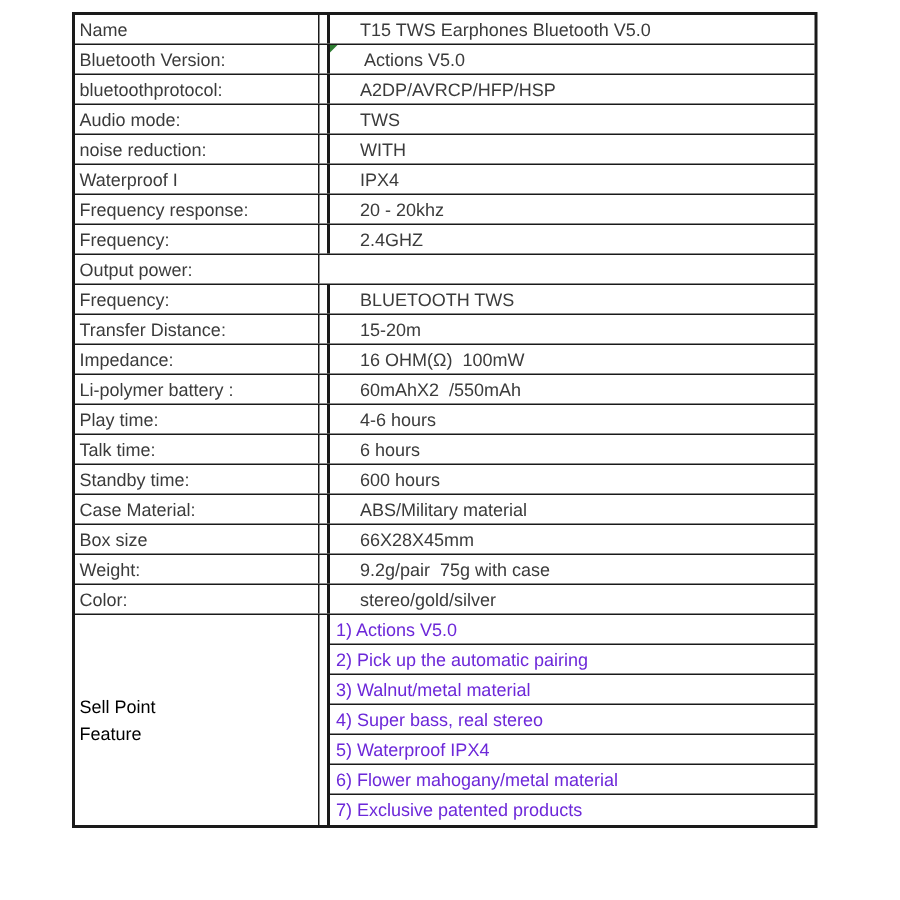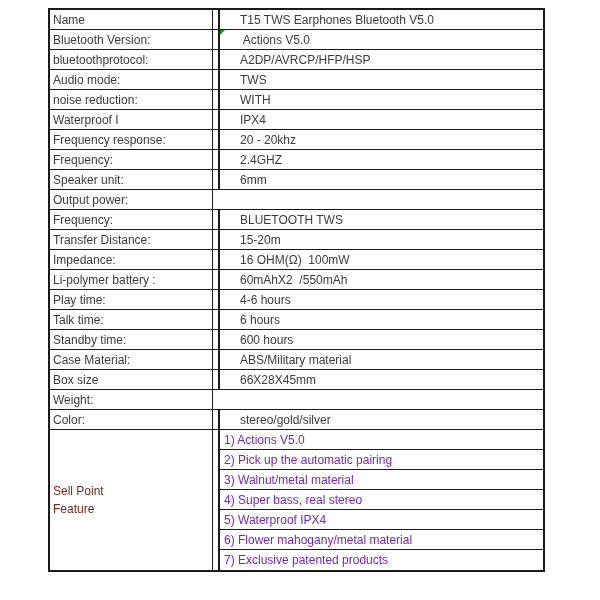--- a/index.html
+++ b/index.html
@@ -51,21 +51,21 @@
     grid-template-columns: 163px 5px 1fr;
   }
   .feature-label {
     border-right: 1px solid #1a1a1a;
     display: flex;
     flex-direction: column;
     justify-content: center;
     gap: 4px;
     padding-left: 3px;
     font-size: 12px;
-    color: #7f1d1d;
+    color: #000000;
     white-space: pre;
   }
   .feature-values {
     border-left: 2px solid #1a1a1a;
     display: flex;
     flex-direction: column;
   }
   .feature-row {
     height: 20px;
     border-bottom: 1px solid #1a1a1a;
@@ -125,25 +125,20 @@
       <div></div>
       <div class="cell value">20 - 20khz</div>
     </div>
 
     <div class="row">
       <div class="cell label">Frequency:</div>
       <div></div>
       <div class="cell value">2.4GHZ</div>
     </div>
 
-    <div class="row">
-      <div class="cell label">Speaker unit:</div>
-      <div></div>
-      <div class="cell value">6mm</div>
-    </div>
 
     <div class="row">
       <div class="cell label">Output power:</div>
       <div></div>
     </div>
 
     <div class="row">
       <div class="cell label">Frequency:</div>
       <div></div>
       <div class="cell value">BLUETOOTH TWS</div>
@@ -194,20 +189,21 @@
 
     <div class="row">
       <div class="cell label">Box size</div>
       <div></div>
       <div class="cell value">66X28X45mm</div>
     </div>
 
     <div class="row">
       <div class="cell label">Weight:</div>
       <div></div>
+      <div class="cell value">9.2g/pair  75g with case</div>
     </div>
 
     <div class="row">
       <div class="cell label">Color:</div>
       <div></div>
       <div class="cell value">stereo/gold/silver</div>
     </div>
 
     <div class="feature-section">
       <div class="feature-label">

